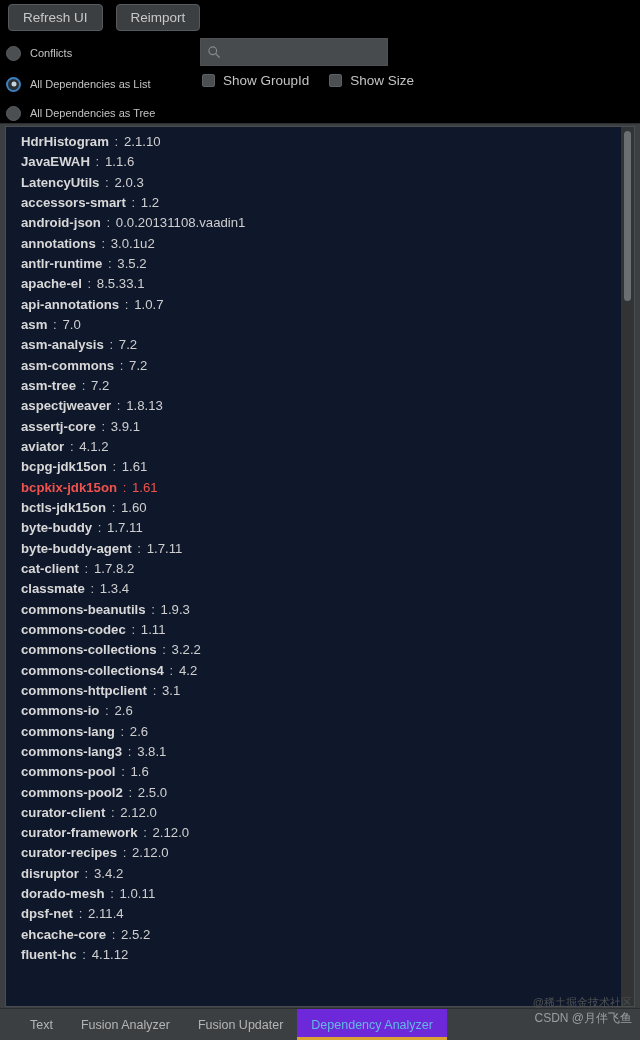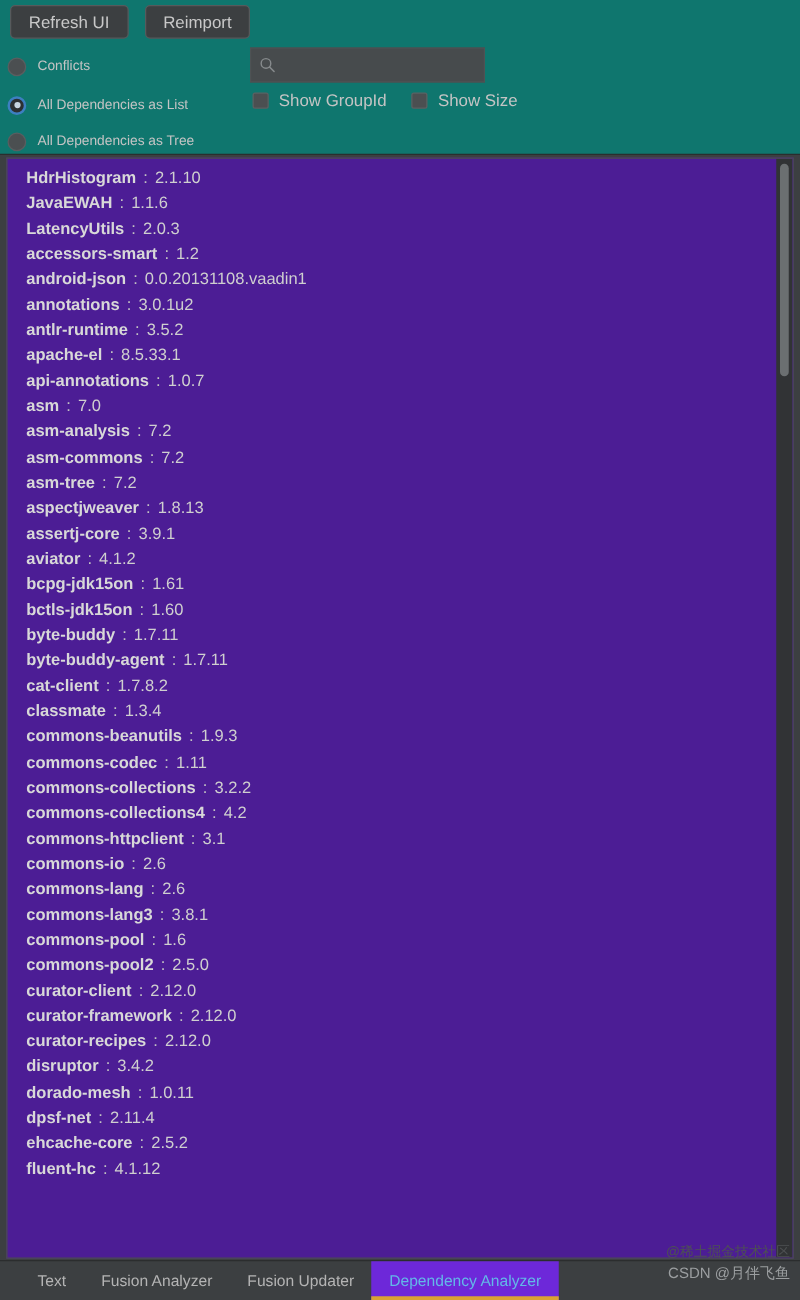--- a/index.html
+++ b/index.html
@@ -35,21 +35,21 @@
     background: #7d5f20;
   }
 
   
   #toolbar {
     position: absolute;
     top: 0;
     left: 0;
     width: 640px;
     height: 124px;
-    background: #0f766e;
+    background: #000000;
     border-bottom: 1px solid #2b2d2e;
   }
 
   #button-row {
     position: absolute;
     top: 4px;
     left: 8px;
     display: flex;
     gap: 13px;
   }
@@ -162,21 +162,21 @@
   }
   .cb-label { font-size: 13.5px; color: #c4c4c4; white-space: nowrap; }
 
   
   #list-panel {
     position: absolute;
     top: 126px;
     left: 5px;
     width: 630px;
     height: 881px;
-    background: #4c1d95;
+    background: #0f172a;
     border: 1px solid #4a4d4f;
     overflow: hidden;
   }
 
   #list-inner {
     position: absolute;
     top: 5px;
     left: 0;
     right: 0;
   }
@@ -331,20 +331,21 @@
       <div class="dep-row"><span class="dep-name">apache-el</span><span class="dep-sep"> : </span><span class="dep-ver">8.5.33.1</span></div>
       <div class="dep-row"><span class="dep-name">api-annotations</span><span class="dep-sep"> : </span><span class="dep-ver">1.0.7</span></div>
       <div class="dep-row"><span class="dep-name">asm</span><span class="dep-sep"> : </span><span class="dep-ver">7.0</span></div>
       <div class="dep-row"><span class="dep-name">asm-analysis</span><span class="dep-sep"> : </span><span class="dep-ver">7.2</span></div>
       <div class="dep-row"><span class="dep-name">asm-commons</span><span class="dep-sep"> : </span><span class="dep-ver">7.2</span></div>
       <div class="dep-row"><span class="dep-name">asm-tree</span><span class="dep-sep"> : </span><span class="dep-ver">7.2</span></div>
       <div class="dep-row"><span class="dep-name">aspectjweaver</span><span class="dep-sep"> : </span><span class="dep-ver">1.8.13</span></div>
       <div class="dep-row"><span class="dep-name">assertj-core</span><span class="dep-sep"> : </span><span class="dep-ver">3.9.1</span></div>
       <div class="dep-row"><span class="dep-name">aviator</span><span class="dep-sep"> : </span><span class="dep-ver">4.1.2</span></div>
       <div class="dep-row"><span class="dep-name">bcpg-jdk15on</span><span class="dep-sep"> : </span><span class="dep-ver">1.61</span></div>
+      <div class="dep-row conflict"><span class="dep-name">bcpkix-jdk15on</span><span class="dep-sep"> : </span><span class="dep-ver">1.61</span></div>
       <div class="dep-row"><span class="dep-name">bctls-jdk15on</span><span class="dep-sep"> : </span><span class="dep-ver">1.60</span></div>
       <div class="dep-row"><span class="dep-name">byte-buddy</span><span class="dep-sep"> : </span><span class="dep-ver">1.7.11</span></div>
       <div class="dep-row"><span class="dep-name">byte-buddy-agent</span><span class="dep-sep"> : </span><span class="dep-ver">1.7.11</span></div>
       <div class="dep-row"><span class="dep-name">cat-client</span><span class="dep-sep"> : </span><span class="dep-ver">1.7.8.2</span></div>
       <div class="dep-row"><span class="dep-name">classmate</span><span class="dep-sep"> : </span><span class="dep-ver">1.3.4</span></div>
       <div class="dep-row"><span class="dep-name">commons-beanutils</span><span class="dep-sep"> : </span><span class="dep-ver">1.9.3</span></div>
       <div class="dep-row"><span class="dep-name">commons-codec</span><span class="dep-sep"> : </span><span class="dep-ver">1.11</span></div>
       <div class="dep-row"><span class="dep-name">commons-collections</span><span class="dep-sep"> : </span><span class="dep-ver">3.2.2</span></div>
       <div class="dep-row"><span class="dep-name">commons-collections4</span><span class="dep-sep"> : </span><span class="dep-ver">4.2</span></div>
       <div class="dep-row"><span class="dep-name">commons-httpclient</span><span class="dep-sep"> : </span><span class="dep-ver">3.1</span></div>

